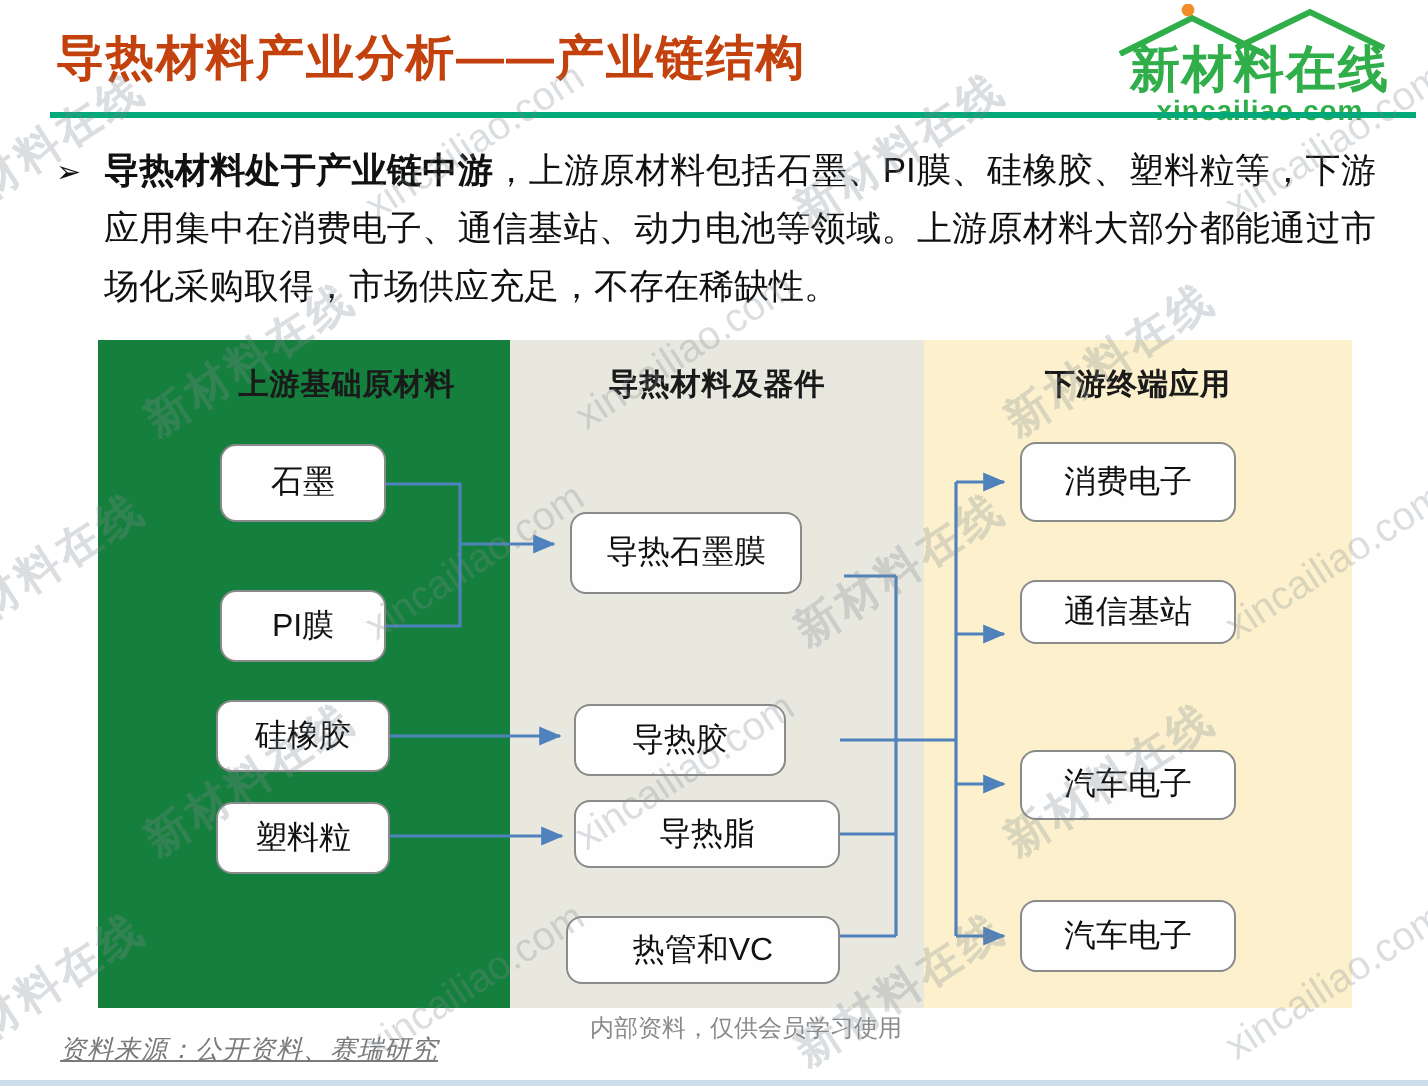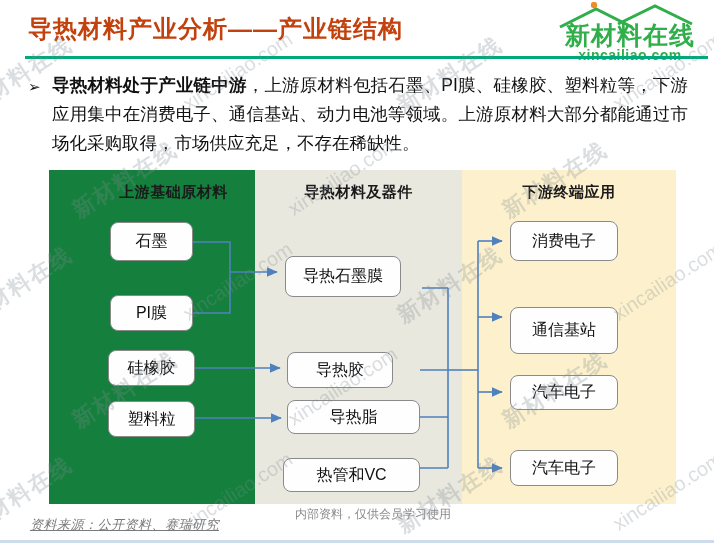--- a/index.html
+++ b/index.html
@@ -145,21 +145,21 @@
   <div class="node" style="left:61px;top:125px;width:83px;height:36px">PI膜</div>
   <div class="node" style="left:59px;top:180px;width:87px;height:36px">硅橡胶</div>
   <div class="node" style="left:59px;top:231px;width:87px;height:36px">塑料粒</div>
 
   <div class="node" style="left:236px;top:86px;width:116px;height:41px">导热石墨膜</div>
   <div class="node" style="left:238px;top:182px;width:106px;height:36px">导热胶</div>
   <div class="node" style="left:234px;top:288px;width:137px;height:34px">热管和VC</div>
   <div class="node" style="left:238px;top:230px;width:133px;height:34px">导热脂</div>
 
   <div class="node" style="left:461px;top:51px;width:108px;height:40px">消费电子</div>
-  <div class="node" style="left:461px;top:137px;width:108px;height:47px">通信基站</div>
+  <div class="node" style="left:461px;top:120px;width:108px;height:32px">通信基站</div>
   <div class="node" style="left:461px;top:205px;width:108px;height:35px">汽车电子</div>
   <div class="node" style="left:461px;top:280px;width:108px;height:36px">汽车电子</div>
 </div>
 
 <div class="source">资料来源：公开资料、赛瑞研究</div>
 <div class="copyright">
   <div>内部资料，仅供会员学习使用</div>
 </div>
 <div class="bottom-rule"></div>
 

